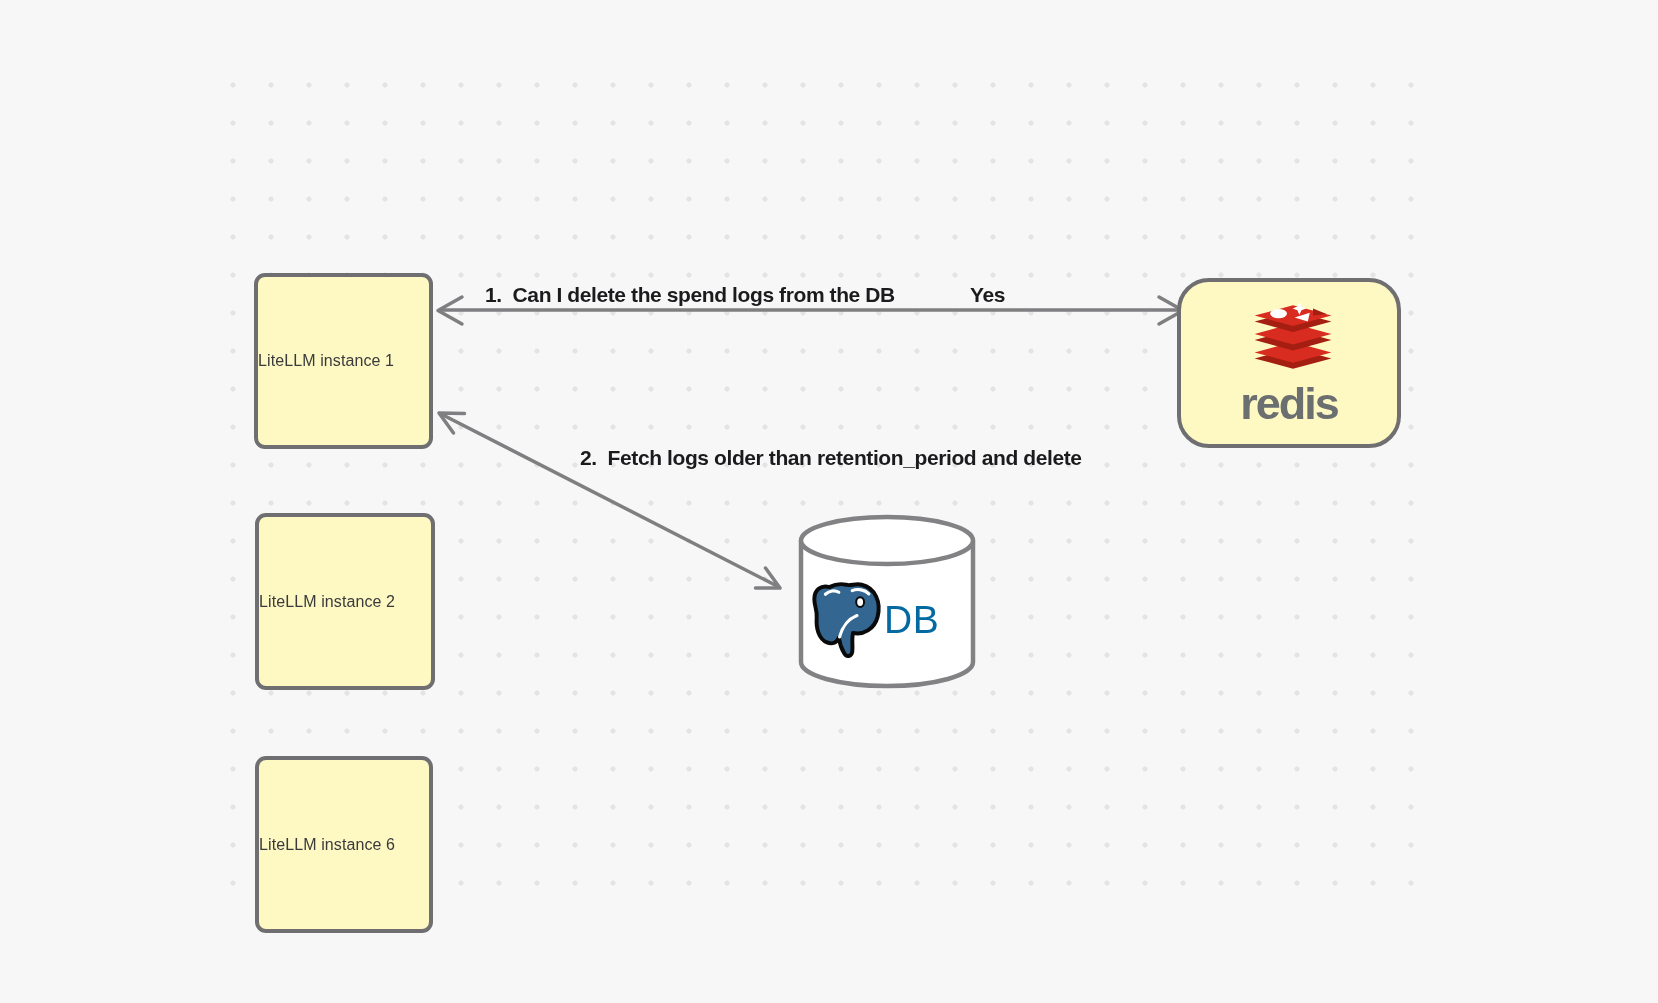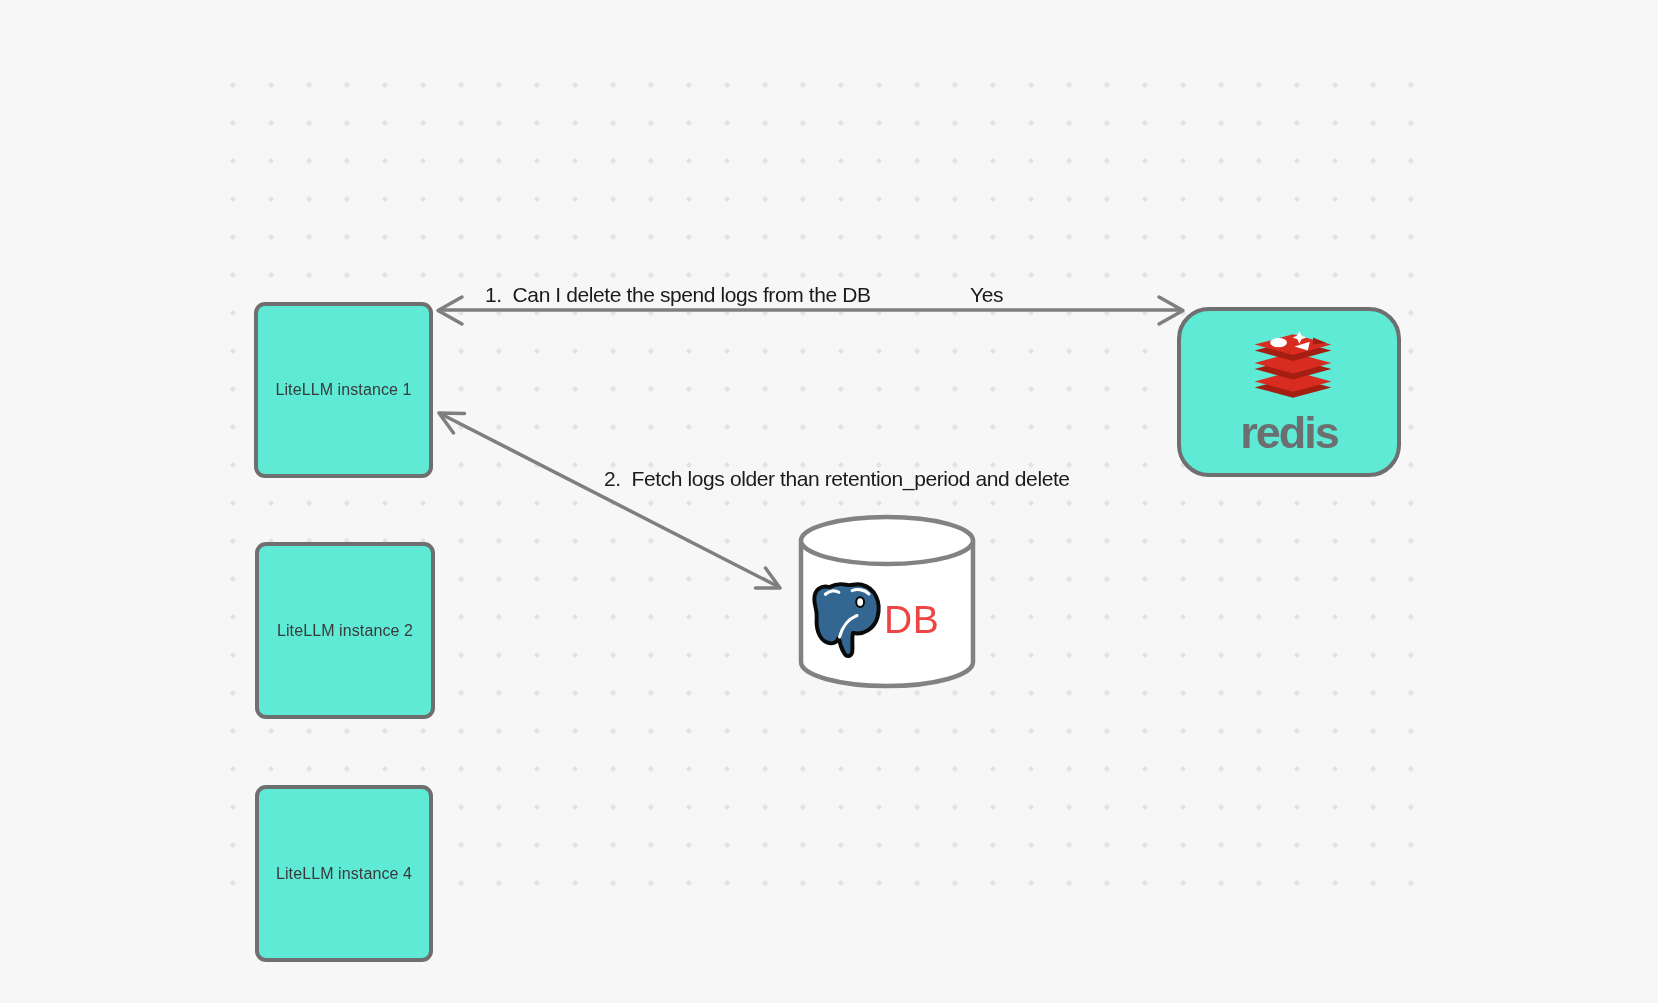--- a/index.html
+++ b/index.html
@@ -20,27 +20,26 @@
     left: 214px;
     top: 66px;
     width: 1215px;
     height: 835px;
     background-image: radial-gradient(circle, #e4e4e4 2.3px, rgba(0,0,0,0) 2.9px);
     background-size: 38px 38px;
   }
   .node {
     position: absolute;
     box-sizing: border-box;
-    background: #5eead4;
+    background: #fef9c3;
     border: 4px solid #6f6f71;
     border-radius: 11px;
     display: flex;
     align-items: center;
-    justify-content: center;
-    margin-top: 29px;
+    justify-content: flex-start;
   }
   .node .node-label {
     font-size: 16px;
     color: #3a3a3c;
     letter-spacing: 0.1px;
   }
   #instance1 { left: 254px; top: 273px; width: 179px; height: 176px; }
   #instance2 { left: 255px; top: 513px; width: 180px; height: 177px; }
   #instance3 { left: 255px; top: 756px; width: 178px; height: 177px; }
 
@@ -72,42 +71,42 @@
   #pg-icon {
     position: absolute;
     left: 808px; top: 580px;
     width: 79px; height: 79px;
   }
   #db-label {
     position: absolute;
     left: 884px; top: 600px;
     font-size: 39px;
     line-height: 39px;
-    color: #ef4444;
+    color: #0369a1;
     letter-spacing: 0.5px;
   }
 
   #edges-overlay {
     position: absolute;
     left: 0; top: 0;
     width: 1658px; height: 1003px;
     pointer-events: none;
   }
   .edge-label {
     position: absolute;
     font-size: 21px;
-    font-weight: normal;
+    font-weight: bold;
     color: #1b1b1d;
     letter-spacing: -0.4px;
     white-space: pre;
     line-height: 1.15;
   }
   #edge1-label    { left: 485px; top: 283px; }
   #edge1-response { left: 970px; top: 283px; }
-  #edge2-label    { left: 580px; top: 467px; margin-left: 24px; }
+  #edge2-label    { left: 580px; top: 446px; }
 </style>
 </head>
 <body>
 
 <div id="canvas">
 
   <div class="dotgrid"></div>
 
   <svg id="edges-overlay" viewBox="0 0 1658 1003" xmlns="http://www.w3.org/2000/svg">
     <g stroke="#7f7f81" stroke-width="3.5" fill="none" stroke-linecap="round" stroke-linejoin="round">
@@ -122,21 +121,21 @@
     </g>
   </svg>
 
   <div class="node" id="instance1">
     <span class="node-label">LiteLLM instance 1</span>
   </div>
   <div class="node" id="instance2">
     <span class="node-label">LiteLLM instance 2</span>
   </div>
   <div class="node" id="instance3">
-    <span class="node-label">LiteLLM instance 4</span>
+    <span class="node-label">LiteLLM instance 6</span>
   </div>
 
   <div class="node" id="redis-node">
     <svg id="redis-logo" viewBox="0 0 110 96" xmlns="http://www.w3.org/2000/svg">
 
       <polygon points="55,60.5 103,73.5 55,86.5 7,73.5" fill="#a41e11"></polygon>
       <polygon points="55,53 103,66 55,79 7,66" fill="#d82c20"></polygon>
 
       <polygon points="55,37.5 103,50.5 55,63.5 7,50.5" fill="#a41e11"></polygon>
       <polygon points="55,30 103,43 55,56 7,43" fill="#d82c20"></polygon>

